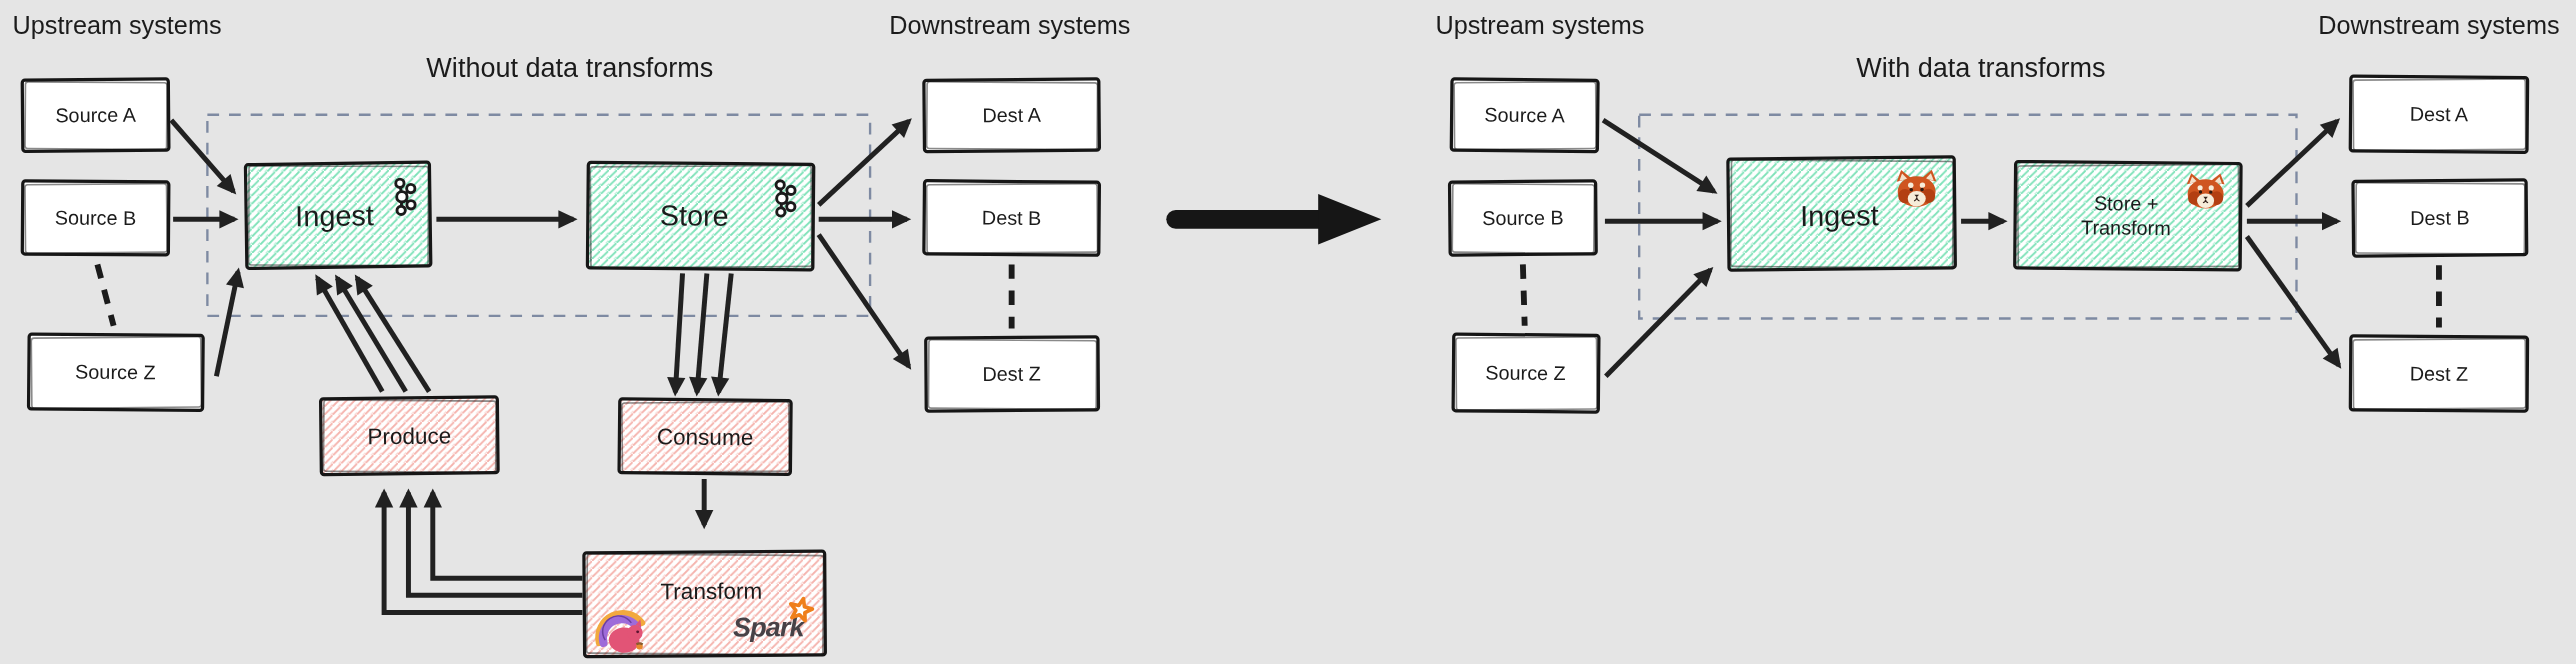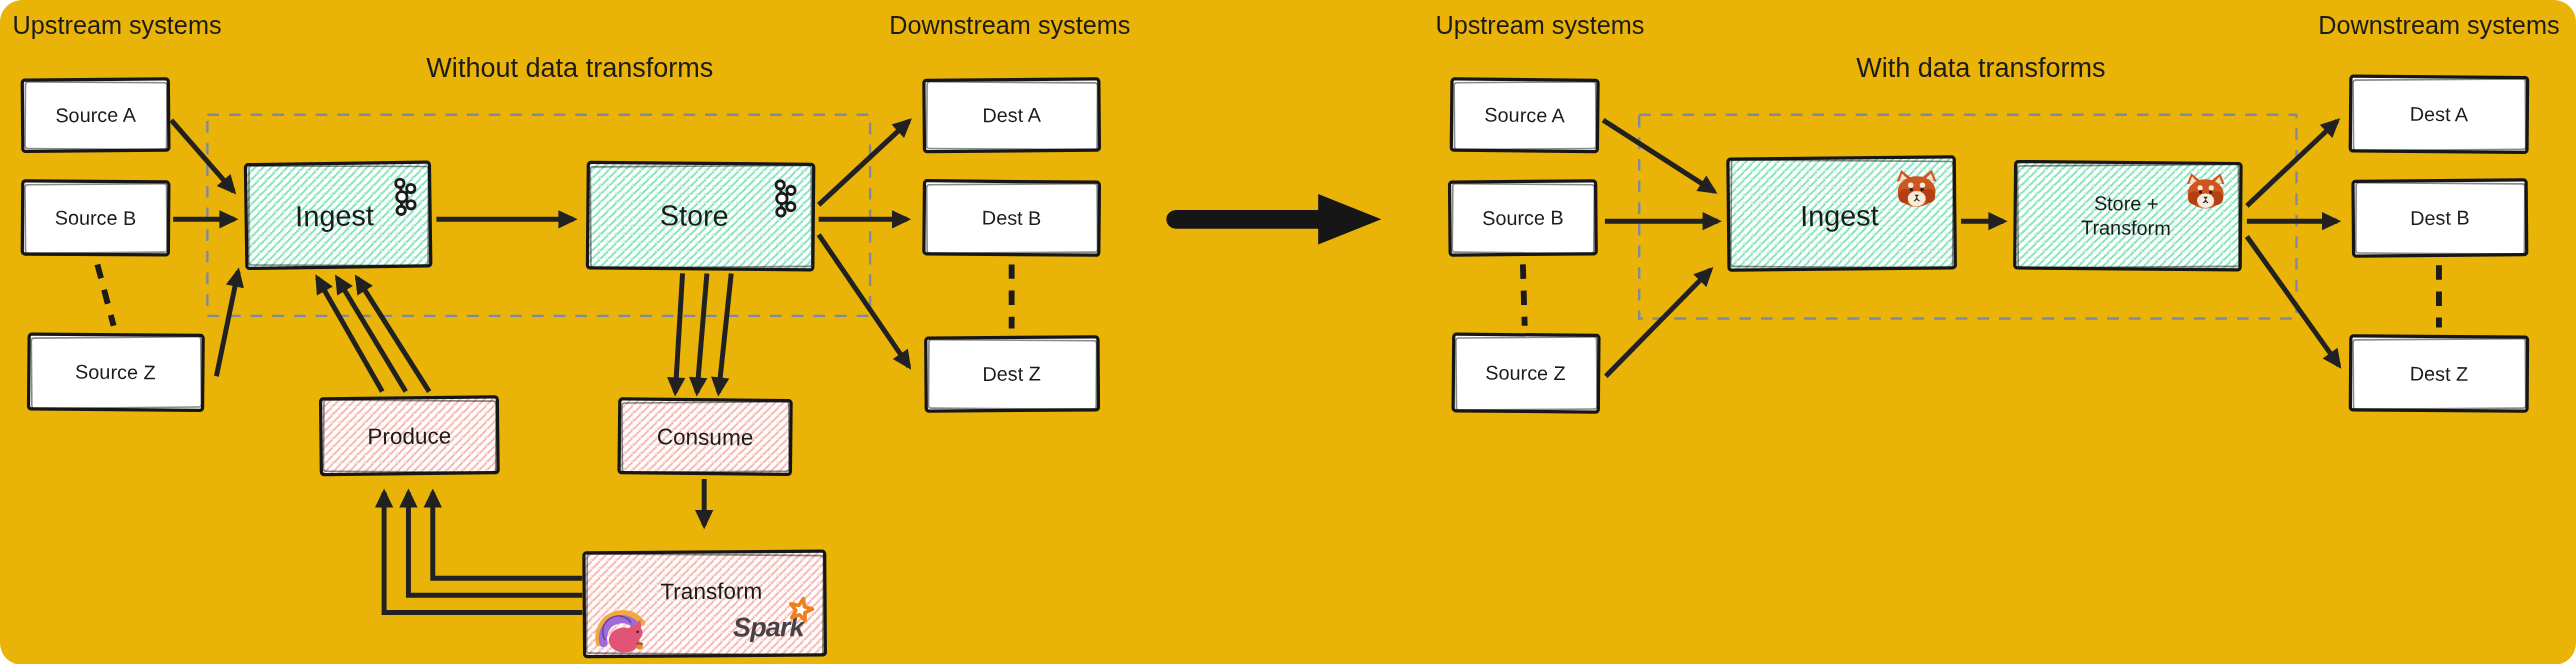--- a/index.html
+++ b/index.html
@@ -1,16 +1,16 @@
 <!DOCTYPE html>
 <html style="font-size:14.4px"><head>
 <meta charset="utf-8">
 <style>
   html,body{margin:0;padding:0;background:#ffffff;}
-  .stage{width:2576px;height:665px;position:relative;background:#eab308;overflow:hidden;border-radius:22px;}
+  .stage{width:2576px;height:665px;position:relative;background:#e5e5e5;overflow:hidden;}
   svg{display:block;font-family:"Liberation Sans","DejaVu Sans",sans-serif;}
   text{fill:#1b1b1b;text-anchor:middle;}
   .ts{text-anchor:start;}
   .hdr{font-size:28px;}
   .ttl{font-size:30px;}
   .big{font-size:32px;}
   .lbl{font-size:22px;}
   .mid{font-size:25px;}
   .st{font-size:22px;}
   .spark{font-size:30px;font-weight:bold;font-style:italic;fill:#474247;letter-spacing:-1px;}

